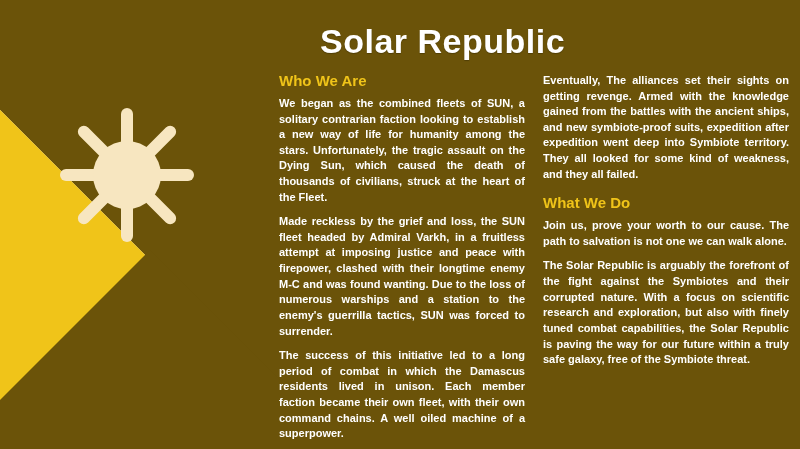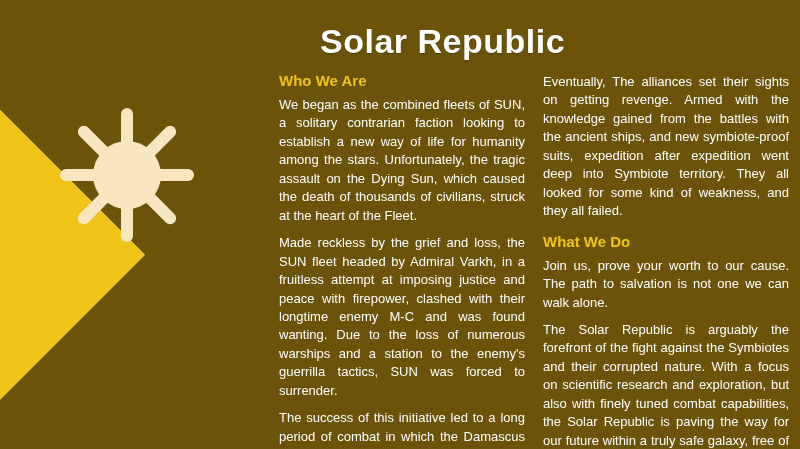--- a/index.html
+++ b/index.html
@@ -132,24 +132,25 @@
     width: 246px;
   }
   .section-head {
     color: #f0c419;
     font-size: 15px;
     font-weight: bold;
     margin: 12px 0 7px 0;
   }
   .col p {
     color: #ffffff;
-    font-size: 13px;
+    font-size: 11px;
     line-height: 1.42;
     text-align: justify;
     margin: 0 0 9px 0;
+    font-weight: bold;
   }
   .spacer-head { height: 13px; }
 </style>
 </head>
 <body>
 
 <div id="page">
 
   <div class="art">
     <div class="art-band band-a"></div>

